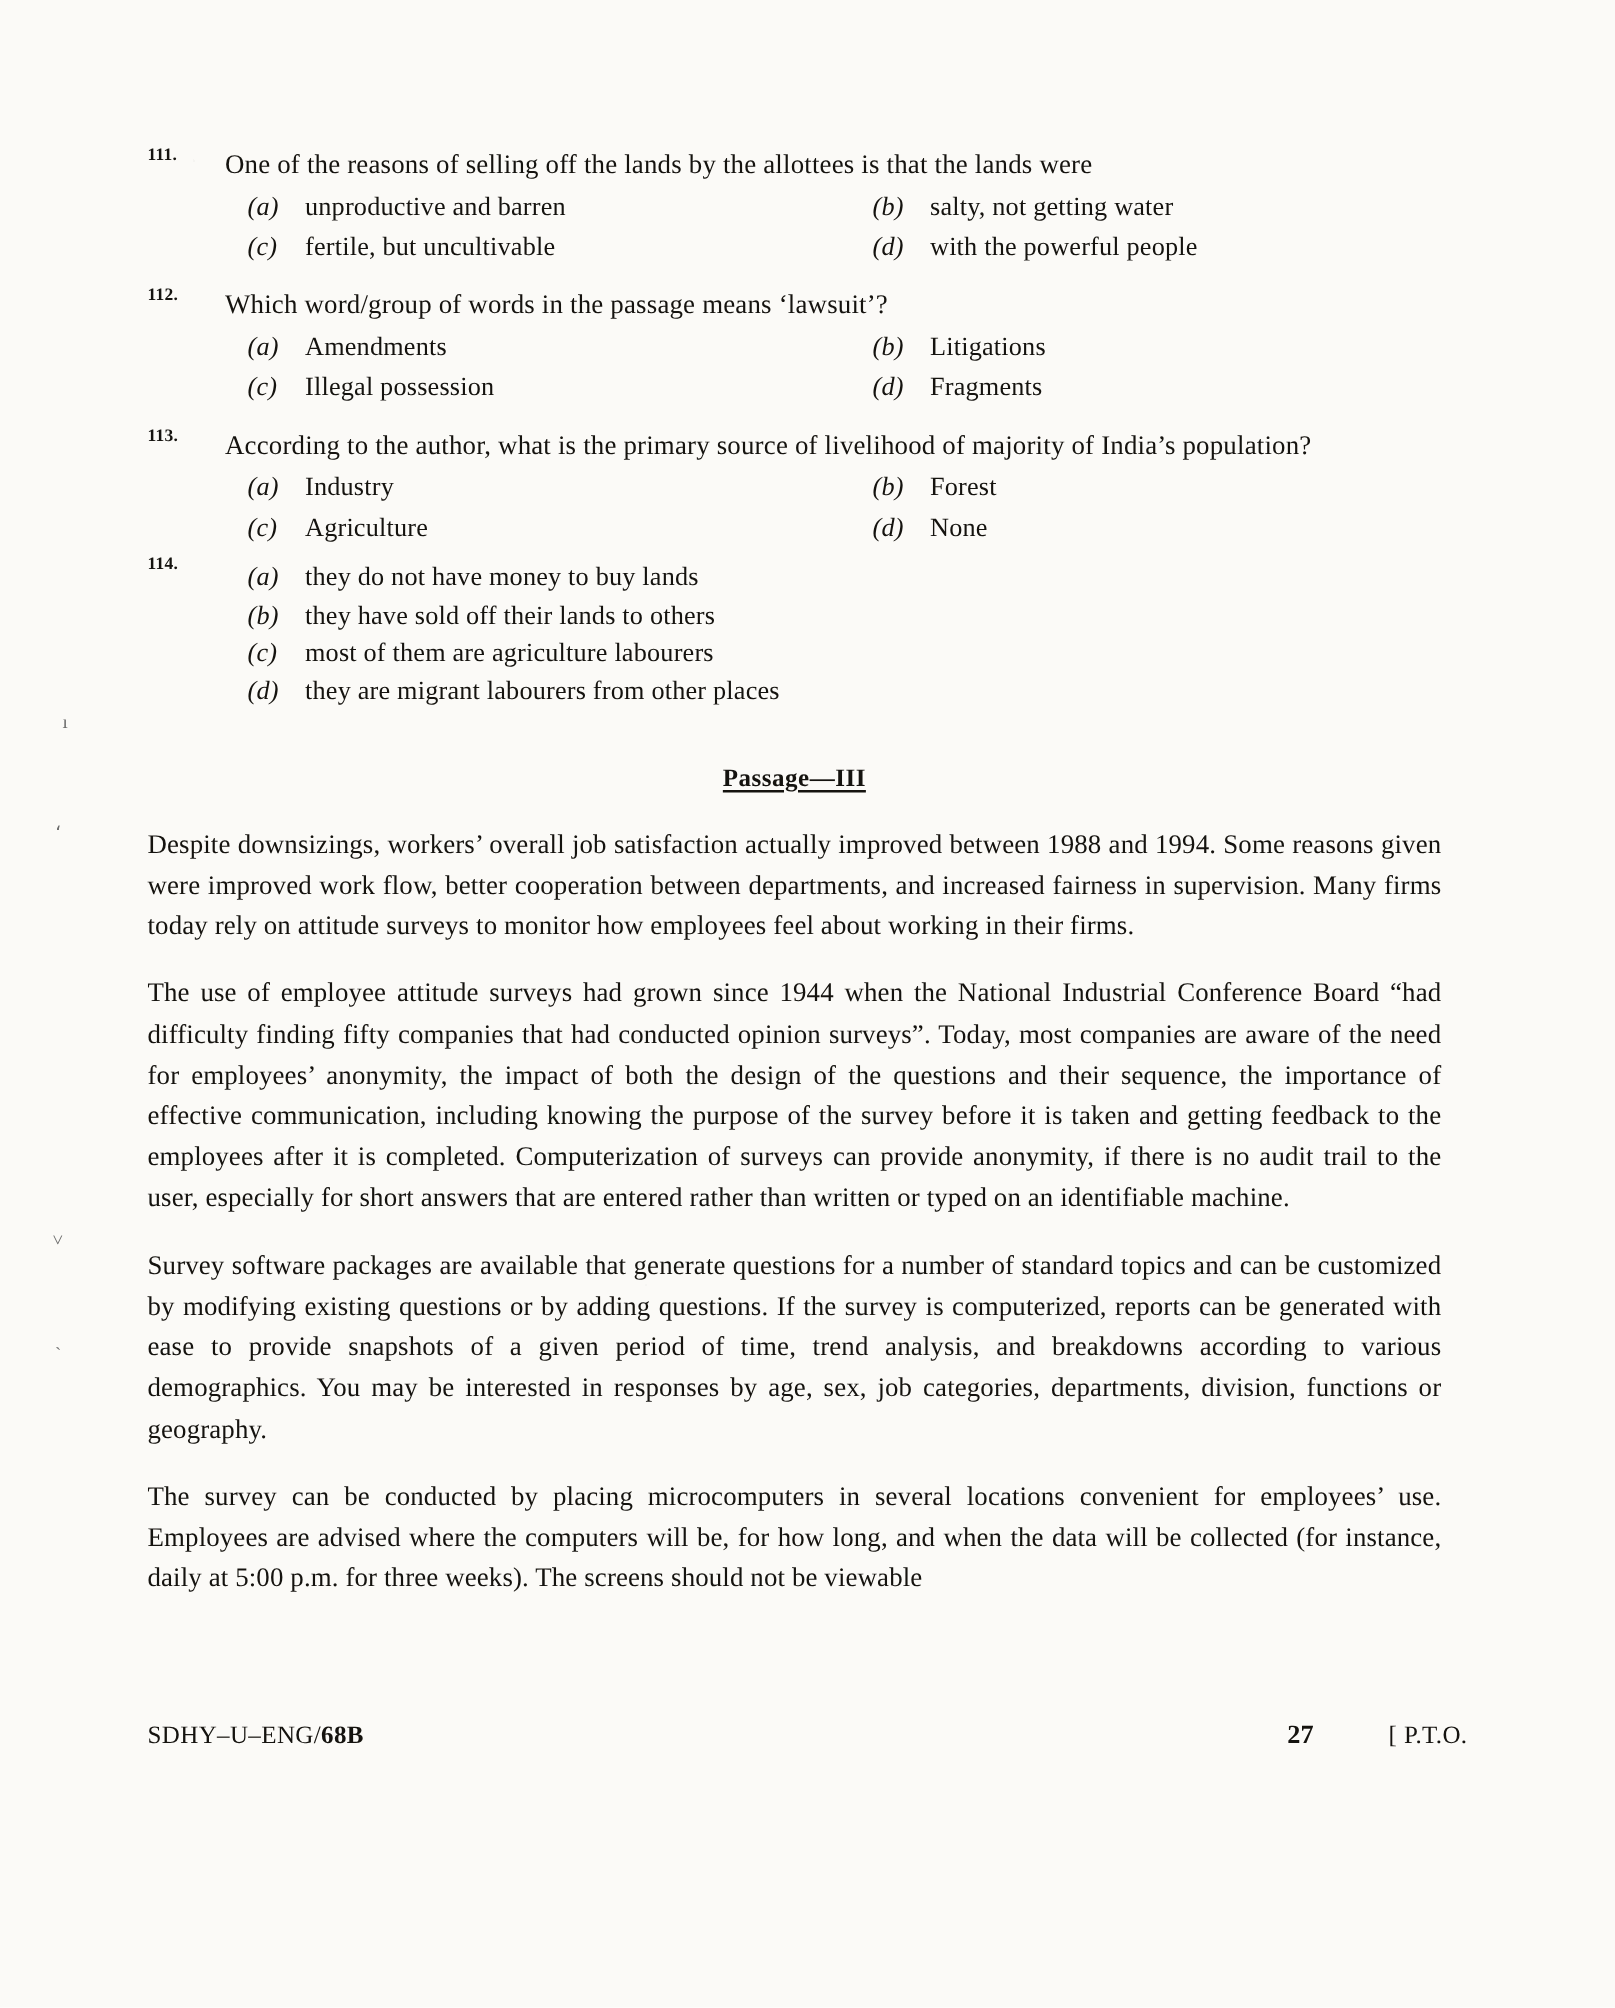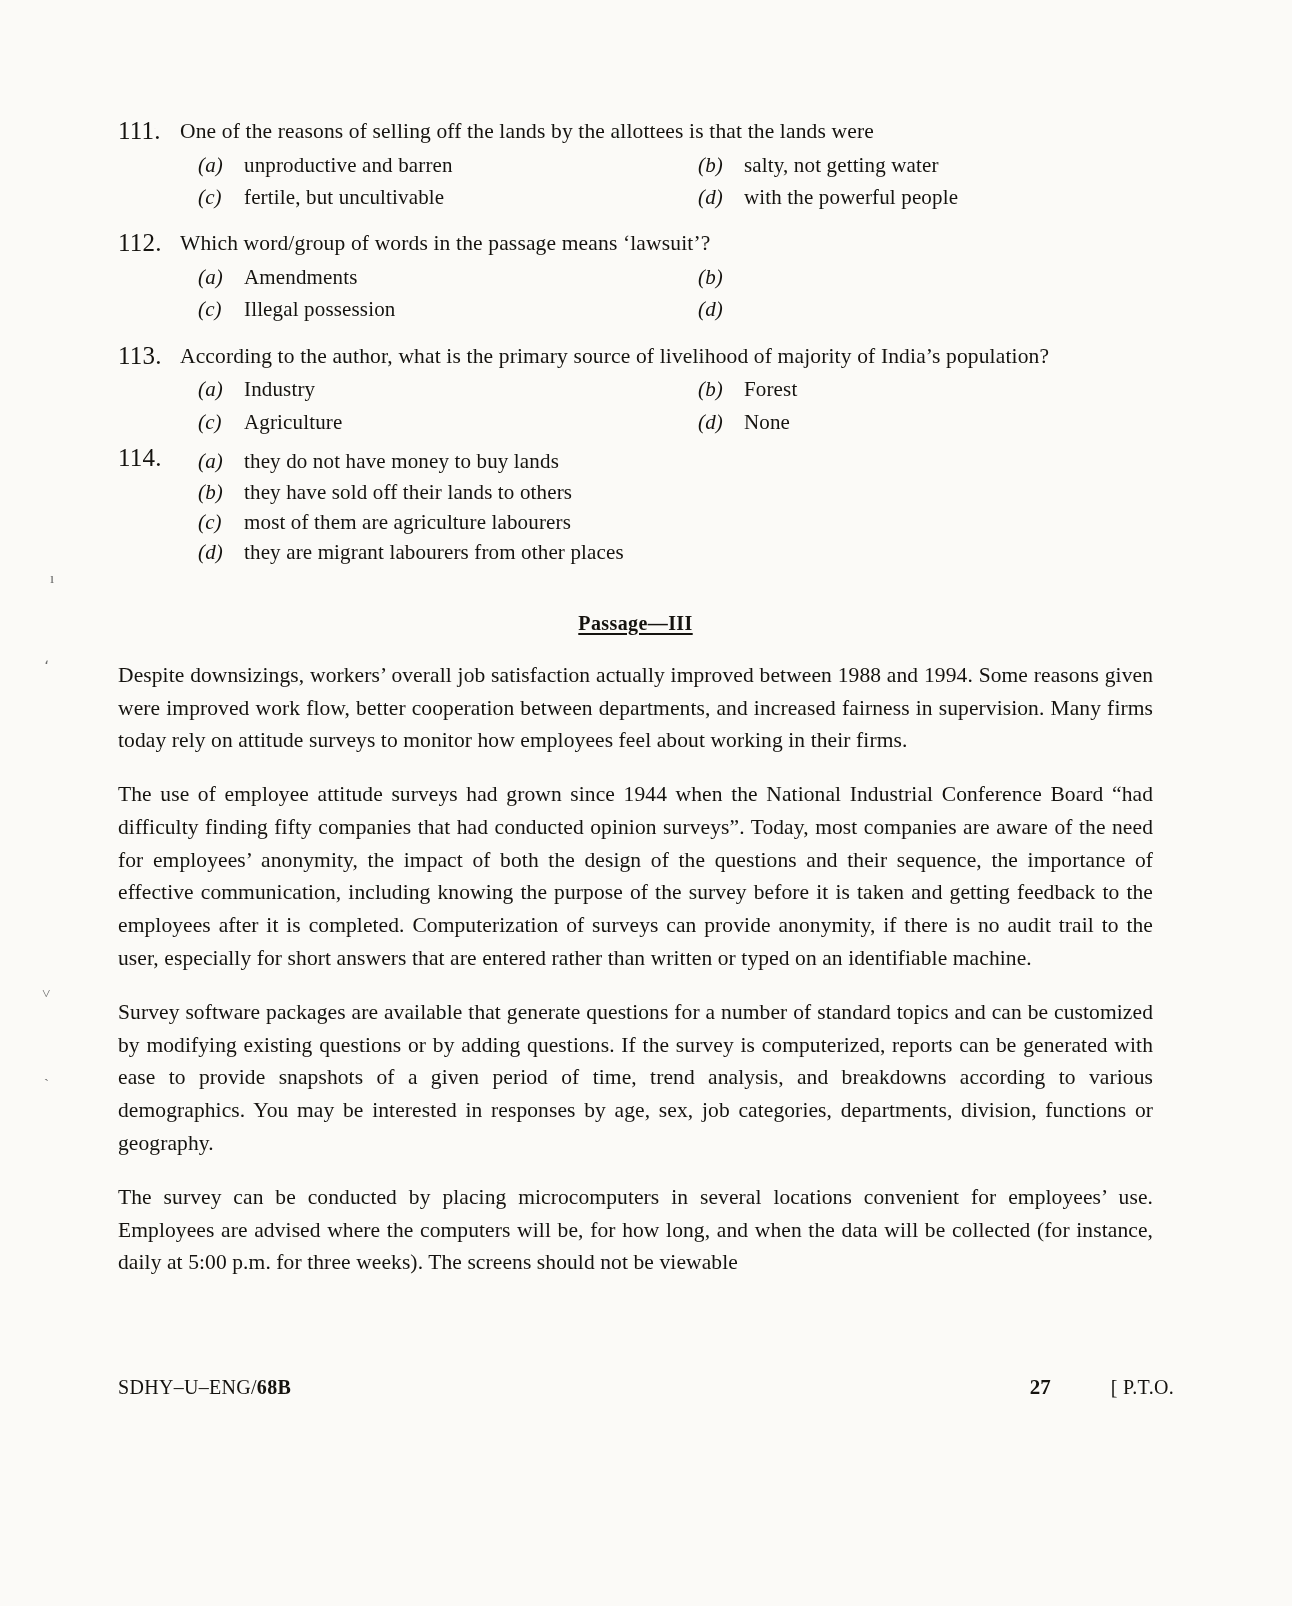--- a/index.html
+++ b/index.html
@@ -34,22 +34,22 @@
 
   
   .question {
     display: flex;
     align-items: flex-start;
     margin-bottom: 6px;
   }
   .q-num {
     width: 62px;
     flex: 0 0 62px;
-    font-weight: normal;
-    font-size: 25px;
+    font-weight: bold;
+    font-size: 14px;
     letter-spacing: 0.2px;
     padding-top: 1px;
   }
   .q-body {
     flex: 1 1 auto;
   }
   .q-stem {
     font-size: 21.5px;
     line-height: 1.42;
     text-align: justify;
@@ -187,27 +187,29 @@
       <div class="q-num">112.</div>
       <div class="q-body">
         <div class="q-stem">Which word/group of words in the passage means ‘lawsuit’?</div>
         <div class="opts-grid">
           <div class="opt">
             <span class="opt-tag">(a)</span>
             <span class="opt-text">Amendments</span>
           </div>
           <div class="opt">
             <span class="opt-tag">(b)</span>
+            <span class="opt-text">Litigations</span>
           </div>
           <div class="opt">
             <span class="opt-tag">(c)</span>
             <span class="opt-text">Illegal possession</span>
           </div>
           <div class="opt">
             <span class="opt-tag">(d)</span>
+            <span class="opt-text">Fragments</span>
           </div>
         </div>
       </div>
     </div>
 
     <div class="question q-gap-3">
       <div class="q-num">113.</div>
       <div class="q-body">
         <div class="q-stem">According to the author, what is the primary source of livelihood of majority of India’s population?</div>
         <div class="opts-grid">

